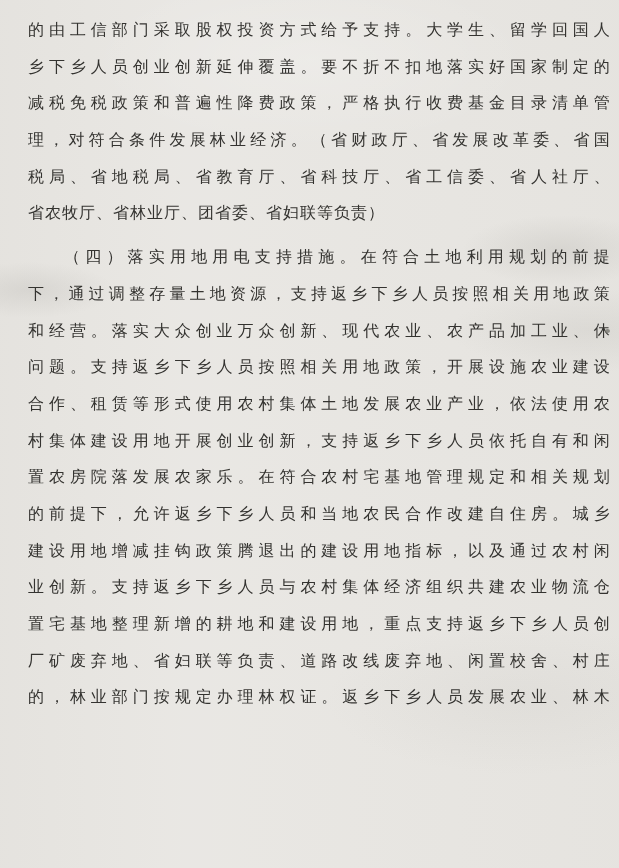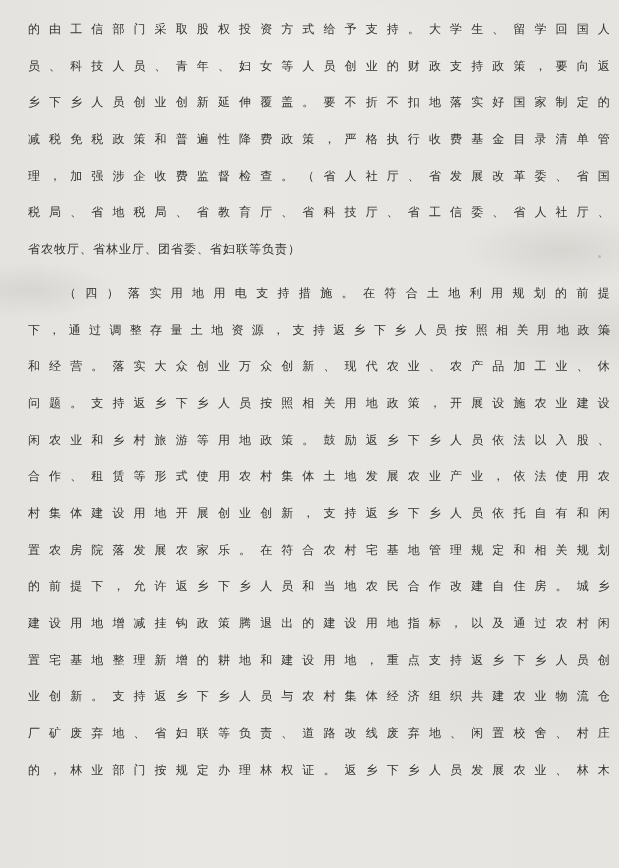--- a/index.html
+++ b/index.html
@@ -25,25 +25,24 @@
       radial-gradient(ellipse 300px 120px at 310px 60px, rgba(255,255,255,0.20), rgba(255,255,255,0) 75%),
       radial-gradient(ellipse 260px 100px at 520px 700px, rgba(178,176,170,0.12), rgba(178,176,170,0) 75%),
       linear-gradient(90deg, rgba(200,198,192,0.10) 0%, rgba(255,255,255,0.06) 30%, rgba(200,198,192,0.08) 100%);
   }
   .text-block {
     position: absolute;
     left: 28px;
     right: 9px;
     top: 12px;
     color: #343330;
-    font-size: 12px;
+    font-size: 16px;
     line-height: 36.7px;
     letter-spacing: 0.2px;
     text-rendering: optimizeLegibility;
-    font-family: Liberation Mono, monospace;
   }
   .line {
     text-align: justify;
     text-align-last: justify;
     text-justify: inter-character;
     height: 36.7px;
     overflow: hidden;
     white-space: nowrap;
   }
   .line.no-justify {
@@ -63,36 +62,34 @@
   }
   .speck-1 { left: 605px; top: 329px; width: 5px; height: 4px; }
   .speck-2 { left: 598px; top: 255px; width: 3px; height: 3px; opacity: 0.35; }
 </style>
 </head>
 <body>
 
 <div class="page">
   <div class="text-block">
     <div class="line">的由工信部门采取股权投资方式给予支持。大学生、留学回国人</div>
-    <div class="line">员、科技人员、青年、妇女等人员创业的财政支持政策，要向返</div>
     <div class="line">乡下乡人员创业创新延伸覆盖。要不折不扣地落实好国家制定的</div>
     <div class="line">减税免税政策和普遍性降费政策，严格执行收费基金目录清单管</div>
-    <div class="line">理，加强涉企收费监督检查。（省人社厅、省发展改革委、省国</div>
+    <div class="line">理，对符合条件发展林业经济。（省财政厅、省发展改革委、省国</div>
     <div class="line">税局、省地税局、省教育厅、省科技厅、省工信委、省人社厅、</div>
     <div class="line no-justify">省农牧厅、省林业厅、团省委、省妇联等负责）</div>
     <div class="line indent">（四）落实用地用电支持措施。在符合土地利用规划的前提</div>
     <div class="line">下，通过调整存量土地资源，支持返乡下乡人员按照相关用地政策</div>
     <div class="line">和经营。落实大众创业万众创新、现代农业、农产品加工业、休</div>
     <div class="line">问题。支持返乡下乡人员按照相关用地政策，开展设施农业建设</div>
-    <div class="line">闲农业和乡村旅游等用地政策。鼓励返乡下乡人员依法以入股、</div>
     <div class="line">合作、租赁等形式使用农村集体土地发展农业产业，依法使用农</div>
     <div class="line">村集体建设用地开展创业创新，支持返乡下乡人员依托自有和闲</div>
     <div class="line">置农房院落发展农家乐。在符合农村宅基地管理规定和相关规划</div>
     <div class="line">的前提下，允许返乡下乡人员和当地农民合作改建自住房。城乡</div>
     <div class="line">建设用地增减挂钩政策腾退出的建设用地指标，以及通过农村闲</div>
+    <div class="line">业创新。支持返乡下乡人员与农村集体经济组织共建农业物流仓</div>
     <div class="line">置宅基地整理新增的耕地和建设用地，重点支持返乡下乡人员创</div>
-    <div class="line">业创新。支持返乡下乡人员与农村集体经济组织共建农业物流仓</div>
     <div class="line">厂矿废弃地、省妇联等负责、道路改线废弃地、闲置校舍、村庄</div>
     <div class="line">的，林业部门按规定办理林权证。返乡下乡人员发展农业、林木</div>
   </div>
   <div class="speck speck-1"></div>
   <div class="speck speck-2"></div>
 </div>
 
 </body></html>

